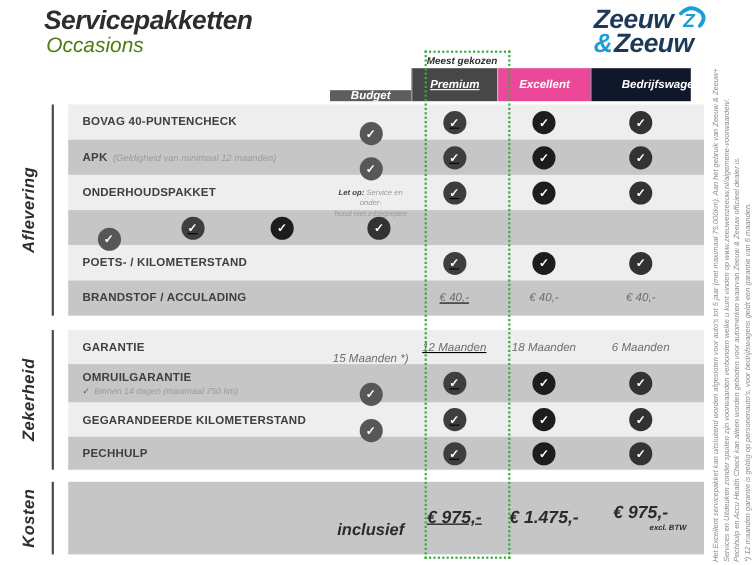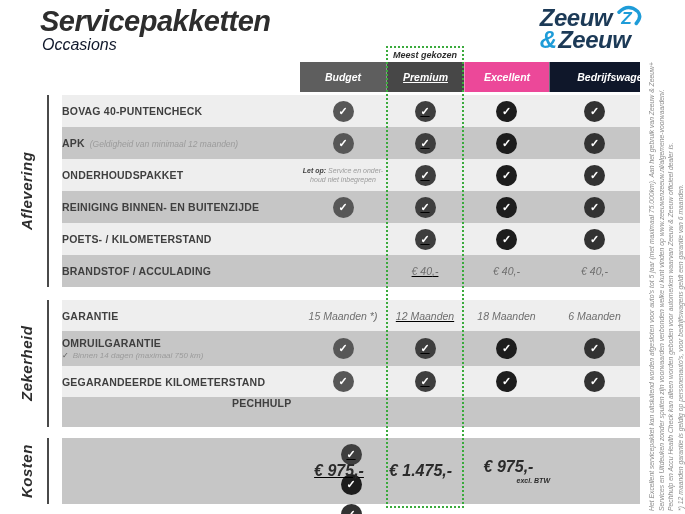--- a/index.html
+++ b/index.html
@@ -4,50 +4,50 @@
 <style>
   * { margin:0; padding:0; box-sizing:border-box; }
   html,body { background:#fff; }
   .page {
     position:relative; width:685px; height:514px; background:#ffffff;
     font-family:"Liberation Sans", sans-serif; overflow:hidden;
   }
 
   
   .title-block { position:absolute; left:40px; top:5px; }
-  .title { font-size:29px; font-weight:bold; font-style:italic; color:#2d2d2d; letter-spacing:-0.5px; }
-  .subtitle { font-size:16px; font-style:italic; color:#0f172a; margin-top:-2px; padding-left:2px; }
+  .title { font-size:24px; font-weight:bold; font-style:italic; color:#2d2d2d; letter-spacing:-0.5px; }
+  .subtitle { font-size:19px; font-style:italic; color:#4d7c0f; margin-top:-2px; padding-left:2px; }
 
   
   .logo { position:absolute; right:42px; top:6px; line-height:1; }
   .logo-row { display:flex; align-items:flex-start; }
   .logo-w1, .logo-w2 { font-size:24px; font-weight:bold; font-style:italic; color:#1c3a57; letter-spacing:-0.5px; }
   .logo-amp { font-size:24px; font-weight:bold; font-style:italic; color:#1e9cd8; margin-right:1px; }
   .logo-mark { width:30px; height:27px; margin-left:1px; margin-top:-2px; }
   .logo-line2 { display:flex; margin-top:-3px; }
 
   
   .table { position:absolute; left:62px; top:62px; width:578px; }
   .thead { display:flex; height:30px; margin-bottom:3px; }
   .label-col { width:238px; flex:none; }
-  .c0 { width:86px; flex:none; } .c1 { width:78px; flex:none;text-decoration:underline; }
+  .c0 { width:74px; flex:none;margin-top:20px; } .c1 { width:78px; flex:none;text-decoration:underline; }
   .c2 { width:85px; flex:none; } .c3 { width:91px; flex:none; }
   .hcell { display:flex; align-items:center; justify-content:center;
     color:#fff; font-size:10.5px; font-weight:bold; font-style:italic; }
   .hcell + .hcell { border-left:1px solid rgba(255,255,255,.4); }
 
   .row { display:flex; align-items:center; height:32px; }
   .row.light { background:#eeeeee; }
   .row.dark  { background:#c6c6c6; }
   .sec2 { margin-top:13px; }
   .sec2 .row { height:31px; }
   .sec2 .row.has-sub { height:35px; }
-  .sec2 .row:last-child { height:30px;flex-direction:column; }
-
-  .lab-wrap { padding-left:0; display:flex; flex-direction:column; justify-content:center; }
+  .sec2 .row:last-child { height:30px; }
+
+  .lab-wrap { padding-left:13px; display:flex; flex-direction:column; justify-content:center; }
   .rlabel { font-size:10.5px; font-weight:bold; color:#3f3f3f; letter-spacing:.2px; white-space:nowrap; }
   .rsub { font-size:8.5px; font-style:italic; color:#9b9b9b; font-weight:normal; margin-left:5px; letter-spacing:0; }
   .sub-line { font-size:8px; font-style:italic; color:#9b9b9b; margin-top:2px; display:flex; align-items:center; gap:4px; }
   .sub-check { font-style:normal; color:#555; font-size:8px; }
 
   .cell { display:flex; align-items:center; justify-content:center; flex-direction:column; height:100%; }
   .chk { width:21px; height:21px; border-radius:50%; display:flex; align-items:center;
     justify-content:center; color:#fff; font-size:11px; font-weight:bold; }
   .val { font-size:10.5px; font-style:italic; color:#6e6e6e; white-space:nowrap; }
   .note { font-size:7px; font-style:italic; color:#9b9b9b; text-align:center; line-height:1.35; }
@@ -65,21 +65,21 @@
     display:flex; align-items:center; justify-content:center;
     writing-mode:vertical-rl; transform:rotate(180deg);
     font-size:15px; font-style:italic; font-weight:bold; color:#2d2d2d; letter-spacing:.5px; }
   .side-aflevering { top:95px; height:192px; }
   .side-zekerheid  { top:300px; height:127px; }
   .side-kosten     { top:438px; height:66px; }
 
   
   .highlight { position:absolute; left:386px; top:46px; width:78px; height:462px;
     border:2px dotted #3aaa3c; pointer-events:none; z-index:5; }
-  .badge { position:absolute; top:2px; left:0; width:100%; text-align:center;
+  .badge { position:absolute; top:2px; left:0; width:100%; text-align:left;
     font-size:9px; font-weight:bold; font-style:italic; color:#2d2d2d; }
 
   
   .disclaimer { position:absolute; left:647px; top:511px; width:500px;
     transform:rotate(-90deg); transform-origin:0 0;
     font-size:6.8px; line-height:1.4; font-style:italic; color:#8d8d8d; }
 </style>
 </head>
 <body>
 
@@ -159,23 +159,20 @@
               <div class="chk" style="background: rgb(62, 62, 62);">✓</div>
             </div>
             <div class="cell c2">
               <div class="chk" style="background: rgb(29, 29, 29);">✓</div>
             </div>
             <div class="cell c3">
               <div class="chk" style="background: rgb(50, 50, 50);">✓</div>
             </div>
           </div>
           <div class="row dark">
-            <div class="lab-wrap label-col">
-              <div class="rlabel">REINIGING BINNEN- EN BUITENZIJDE</div>
-            </div>
             <div class="cell c0">
               <div class="chk" style="background: rgb(87, 87, 87);">✓</div>
             </div>
             <div class="cell c1">
               <div class="chk" style="background: rgb(62, 62, 62);">✓</div>
             </div>
             <div class="cell c2">
               <div class="chk" style="background: rgb(29, 29, 29);">✓</div>
             </div>
             <div class="cell c3">
@@ -277,20 +274,23 @@
             <div class="cell c2">
               <div class="chk" style="background: rgb(29, 29, 29);">✓</div>
             </div>
             <div class="cell c3">
               <div class="chk" style="background: rgb(50, 50, 50);">✓</div>
             </div>
           </div>
         </div>
         <div class="costs-row">
           <div class="label-col"></div>
+          <div class="cell c0">
+            <div class="cost-v cost-incl">inclusief</div>
+          </div>
           <div class="cell c1">
             <div class="cost-v">€ 975,-</div>
           </div>
           <div class="cell c2">
             <div class="cost-v">€ 1.475,-</div>
           </div>
           <div class="cell c3">
             <div class="cost-v">€ 975,-</div>
             <div class="cost-sub">excl. BTW</div>
           </div>

